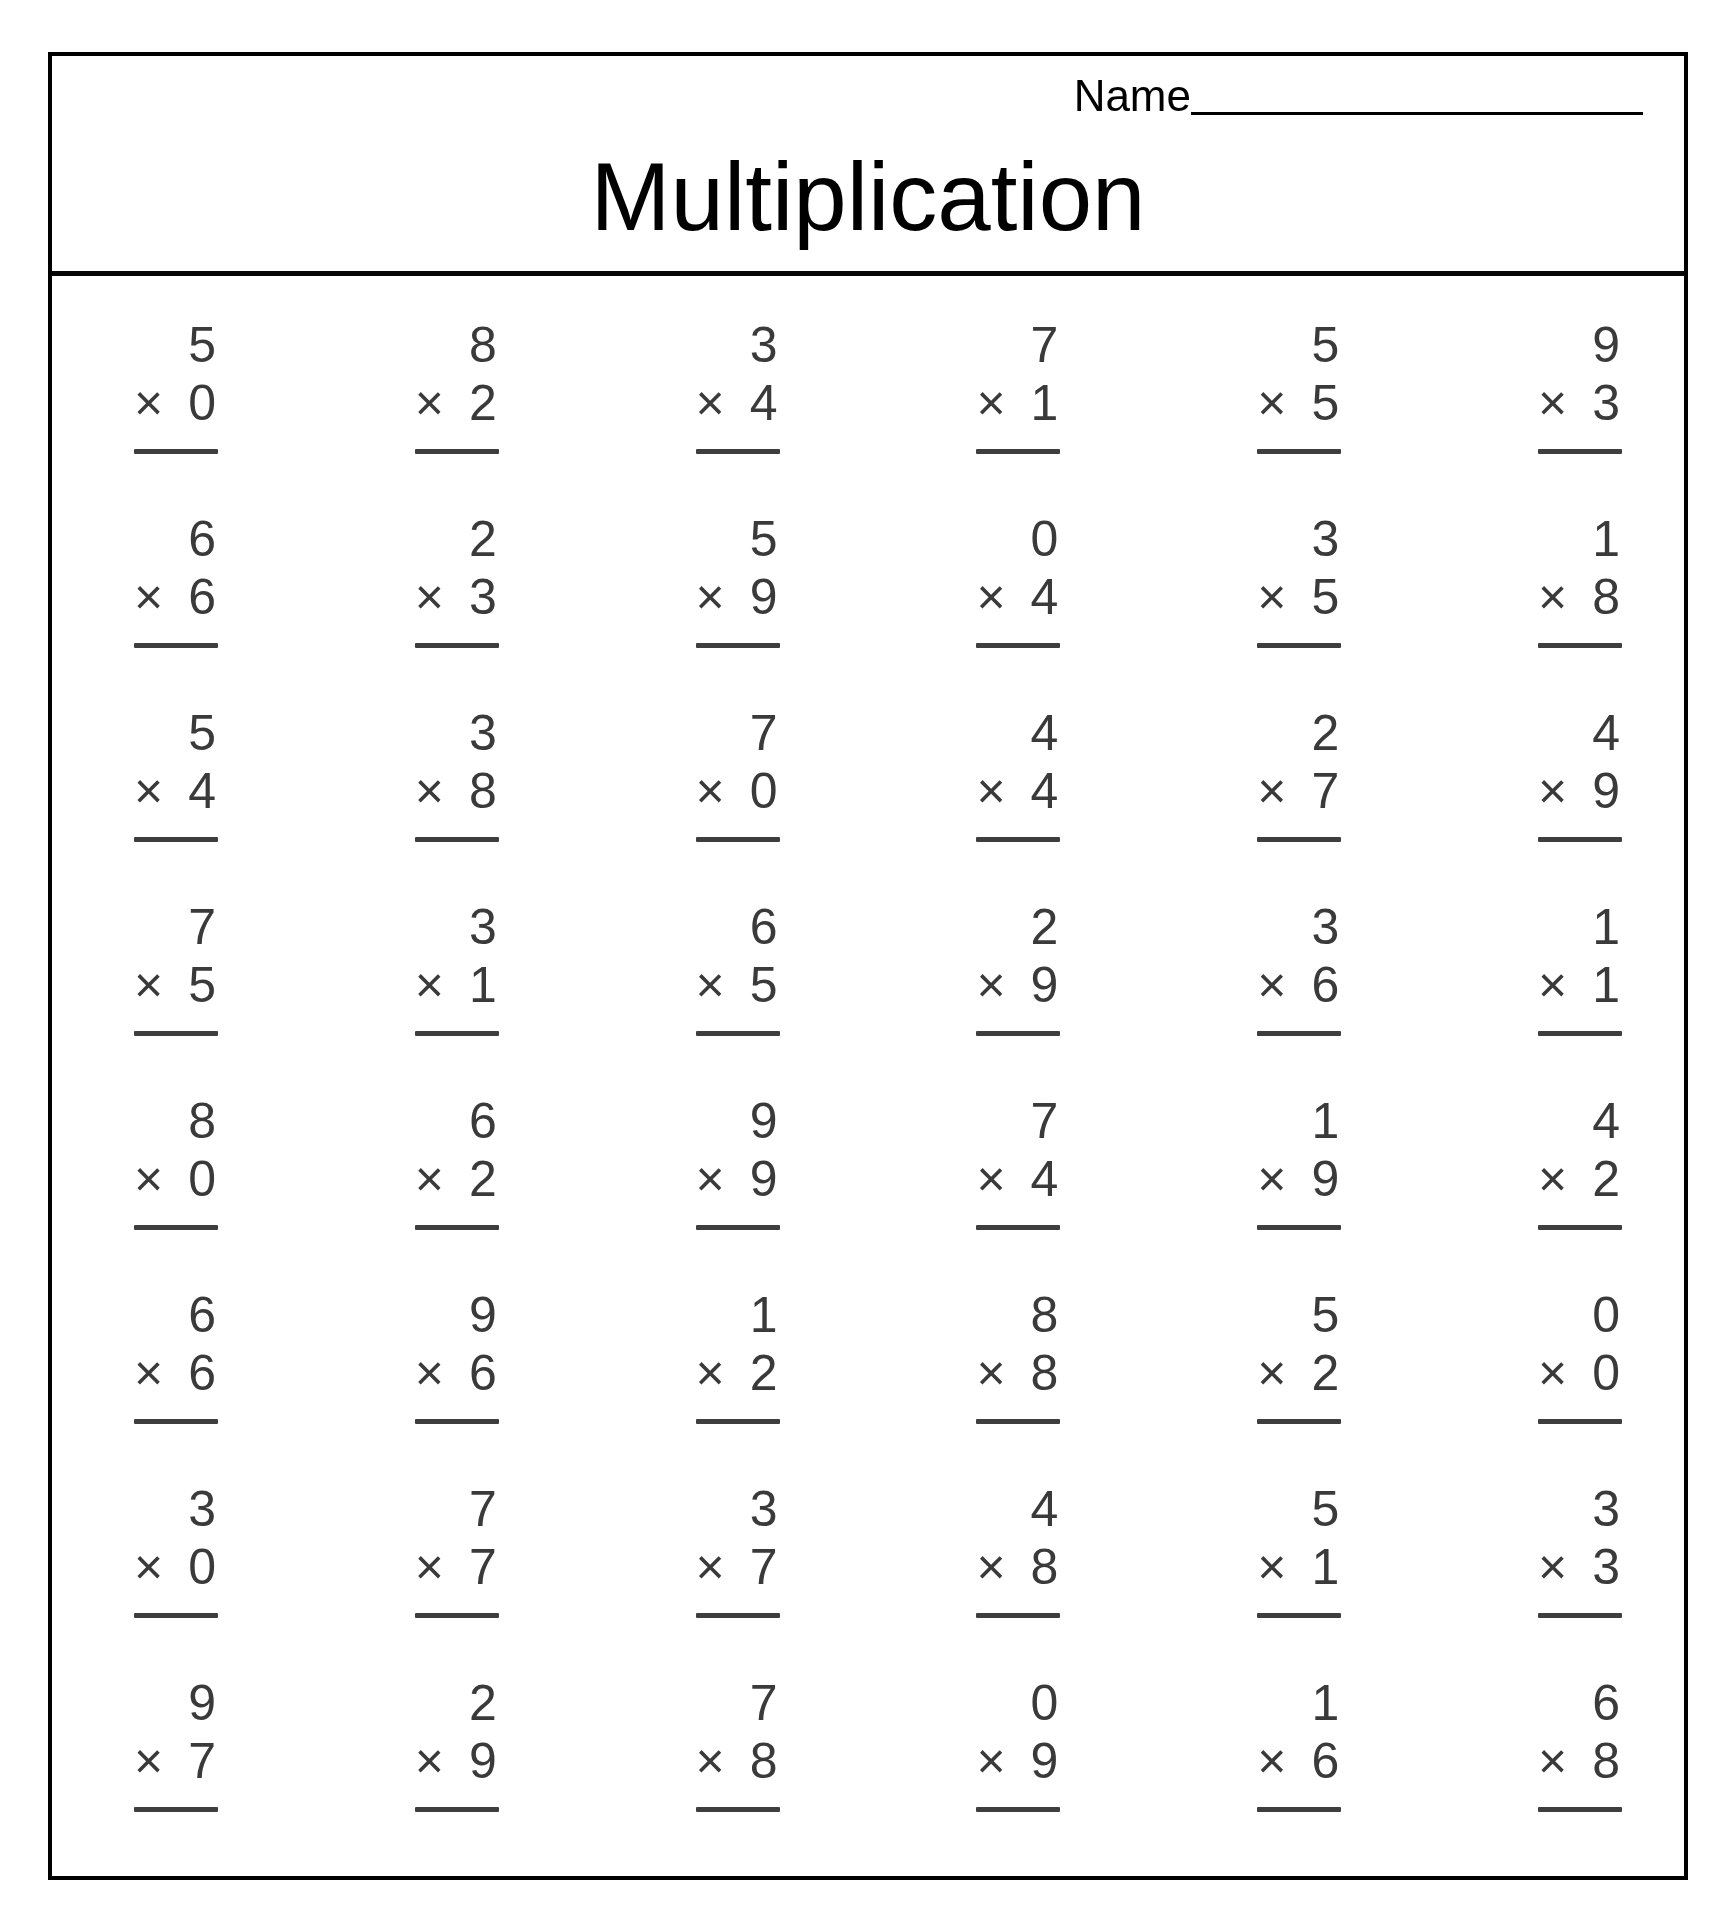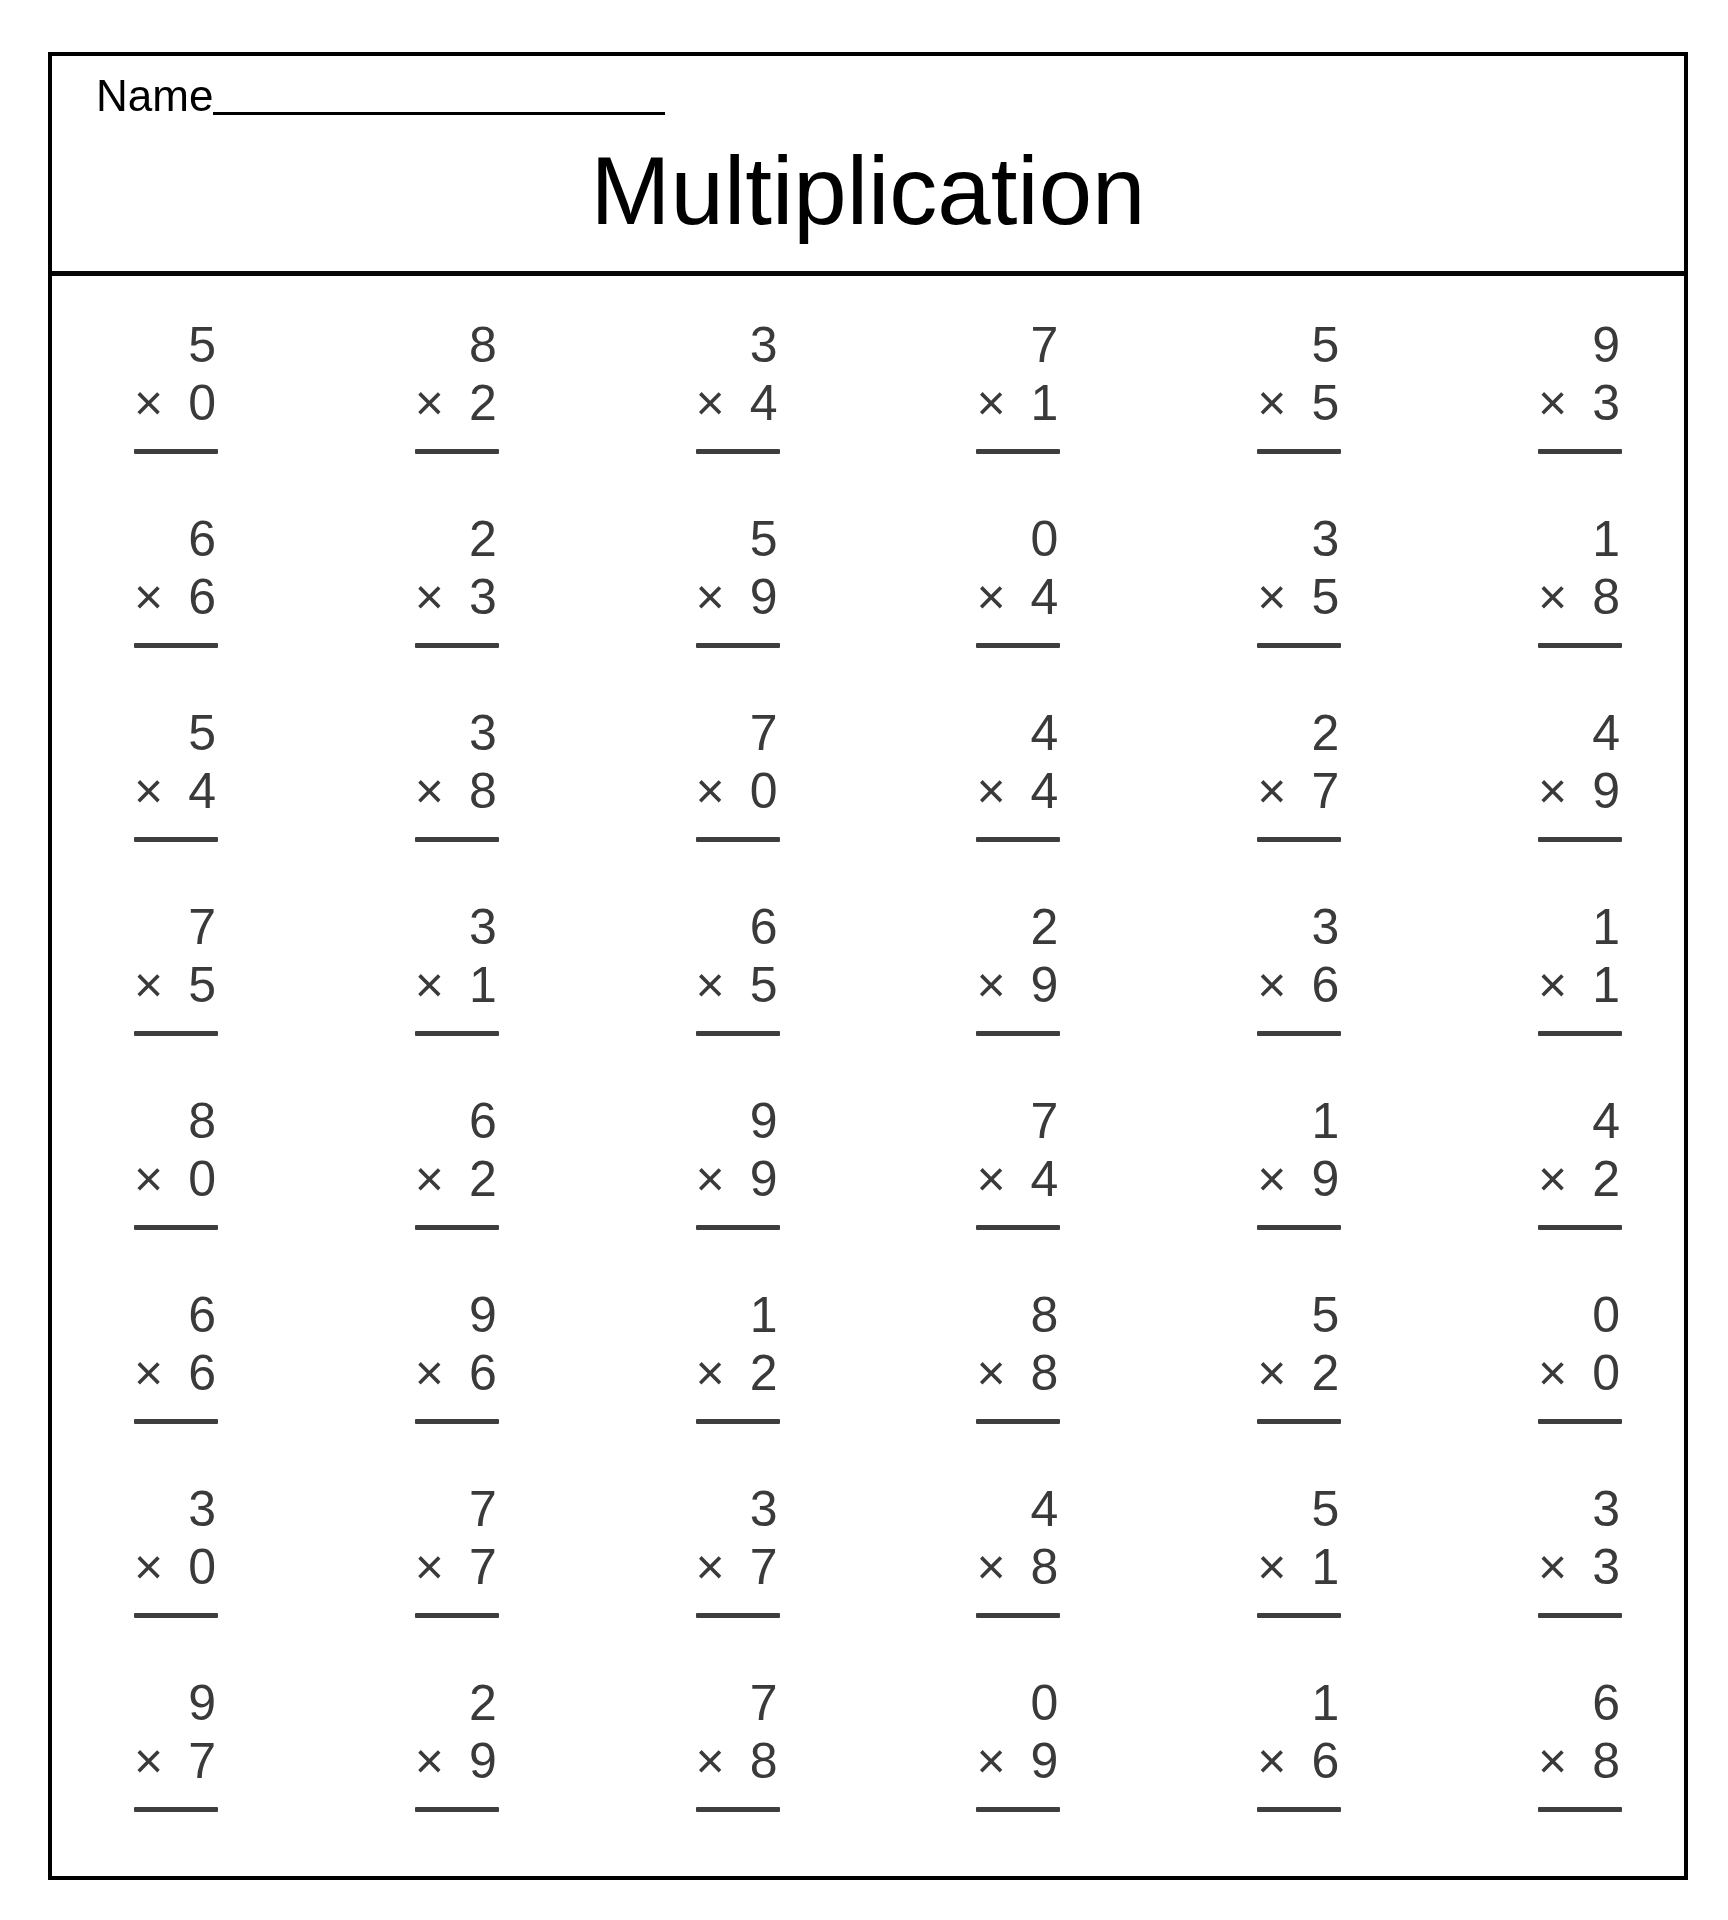--- a/index.html
+++ b/index.html
@@ -25,23 +25,23 @@
     overflow: hidden;
   }
   .header {
     position: relative;
     height: 220px;
     border-bottom: 5px solid #060606;
     box-sizing: border-box;
   }
   .id-row {
     display: flex;
-    justify-content: flex-start;
+    justify-content: flex-end;
     align-items: flex-end;
-    padding: 12px 41px 0 44px;
+    padding: 12px 41px 0 28px;
   }
   .field {
     display: flex;
     align-items: flex-end;
   }
   .field-label {
     font-size: 44px;
     line-height: 56px;
     color: #000000;
   }
@@ -50,21 +50,21 @@
     border-bottom: 3px solid #000000;
     margin-bottom: 9px;
   }
   .name-line { width: 452px; }
   .date-line { width: 312px; }
   .title {
     position: absolute;
     left: 0;
     right: 0;
     top: 78px;
-    margin: 2px;
+    margin: 8px;
     text-align: center;
     font-size: 96px;
     line-height: 110px;
     font-weight: 500;
     color: #000000;
   }
   .problems {
     padding: 40px 62px 0 82px;
   }
   .prow {

